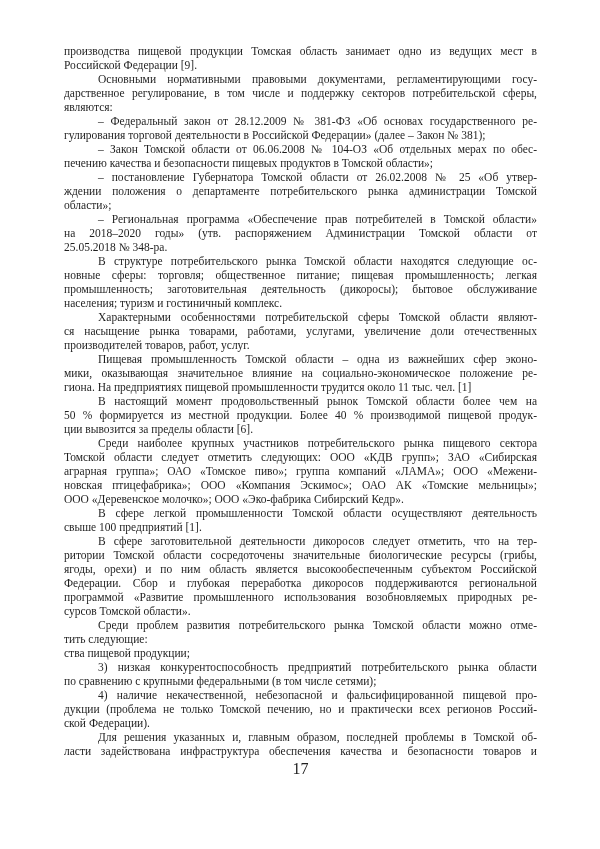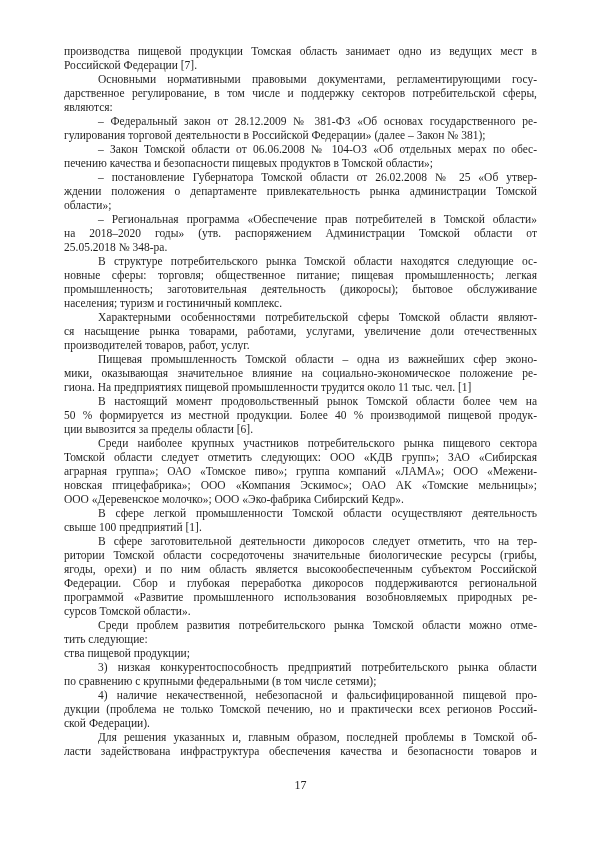--- a/index.html
+++ b/index.html
@@ -23,51 +23,51 @@
   .para { margin: 0; }
   .line {
     text-align: justify;
     text-align-last: justify;
     min-height: 14px;
   }
   .line.lastline { text-align-last: left; }
   .p-indent .line.firstline { text-indent: 34px; }
   .p-flush .line.firstline { text-indent: 0; }
   .page-number {
-    margin-top: 20px;
+    margin-top: 4px;
     text-align: center;
-    font-size: 12px;
+    font-size: 16px;
     line-height: 14px;
   }
 </style>
 </head>
 <body>
 
 <div class="page">
   <div class="text-block">
       <div class="para p-flush">
         <div class="line firstline">производства пищевой продукции Томская область занимает одно из ведущих мест в</div>
-        <div class="line lastline">Российской Федерации [7].</div>
+        <div class="line lastline">Российской Федерации [9].</div>
       </div>
       <div class="para p-indent">
         <div class="line firstline">Основными нормативными правовыми документами, регламентирующими госу-</div>
         <div class="line">дарственное регулирование, в том числе и поддержку секторов потребительской сферы,</div>
         <div class="line lastline">являются:</div>
       </div>
       <div class="para p-indent">
         <div class="line firstline">– Федеральный закон от 28.12.2009 № 381-ФЗ «Об основах государственного ре-</div>
         <div class="line lastline">гулирования торговой деятельности в Российской Федерации» (далее – Закон № 381);</div>
       </div>
       <div class="para p-indent">
         <div class="line firstline">– Закон Томской области от 06.06.2008 № 104-ОЗ «Об отдельных мерах по обес-</div>
         <div class="line lastline">печению качества и безопасности пищевых продуктов в Томской области»;</div>
       </div>
       <div class="para p-indent">
         <div class="line firstline">– постановление Губернатора Томской области от 26.02.2008 № 25 «Об утвер-</div>
-        <div class="line">ждении положения о департаменте привлекательность рынка администрации Томской</div>
+        <div class="line">ждении положения о департаменте потребительского рынка администрации Томской</div>
         <div class="line lastline">области»;</div>
       </div>
       <div class="para p-indent">
         <div class="line firstline">– Региональная программа «Обеспечение прав потребителей в Томской области»</div>
         <div class="line">на 2018–2020 годы» (утв. распоряжением Администрации Томской области от</div>
         <div class="line lastline">25.05.2018 № 348-ра.</div>
       </div>
       <div class="para p-indent">
         <div class="line firstline">В структуре потребительского рынка Томской области находятся следующие ос-</div>
         <div class="line">новные сферы: торговля; общественное питание; пищевая промышленность; легкая</div>

